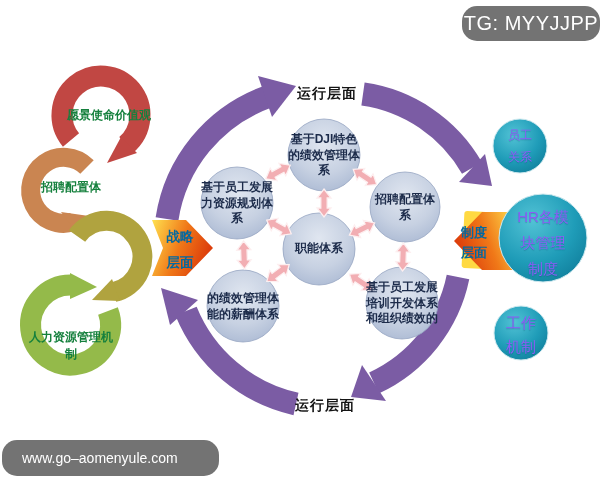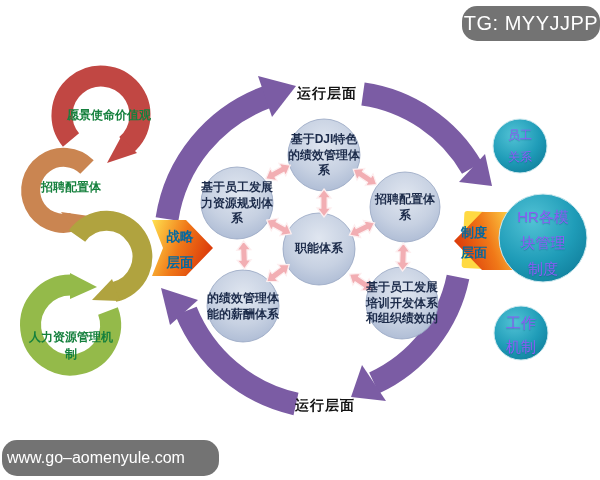--- a/index.html
+++ b/index.html
@@ -22,21 +22,21 @@
   .onode span { display:block; }
   #out-1 { font-size:12px; line-height:22px; }
   #out-2 { font-size:15px; line-height:26px; }
   #out-3 { font-size:15px; line-height:24px; }
   .pk { fill:#f2aeb3; stroke:#fdeff0; stroke-width:1.3px; }
   .graybox {
     position:absolute; background:#737373; color:#ffffff;
     display:flex; align-items:center; box-sizing:border-box;border-radius:15px;
   }
   #tg-box { left:462px; top:6px; width:138px; height:35px; font-size:20px; justify-content:center; letter-spacing:.5px; }
-  #url-bar { left:2px; top:440px; width:217px; height:36px; font-size:16px; padding-left:5px; }
+  #url-bar { left:2px; top:440px; width:217px; height:36px; font-size:14px; padding-left:20px; }
 </style>
 </head>
 <body>
 
 <div class="stage">
 
   <svg width="600" height="480" viewBox="0 0 600 480">
     <defs>
       <radialGradient id="gBlue" cx="50%" cy="35%" r="75%">
         <stop offset="0%" stop-color="#e0e6f0"></stop>

